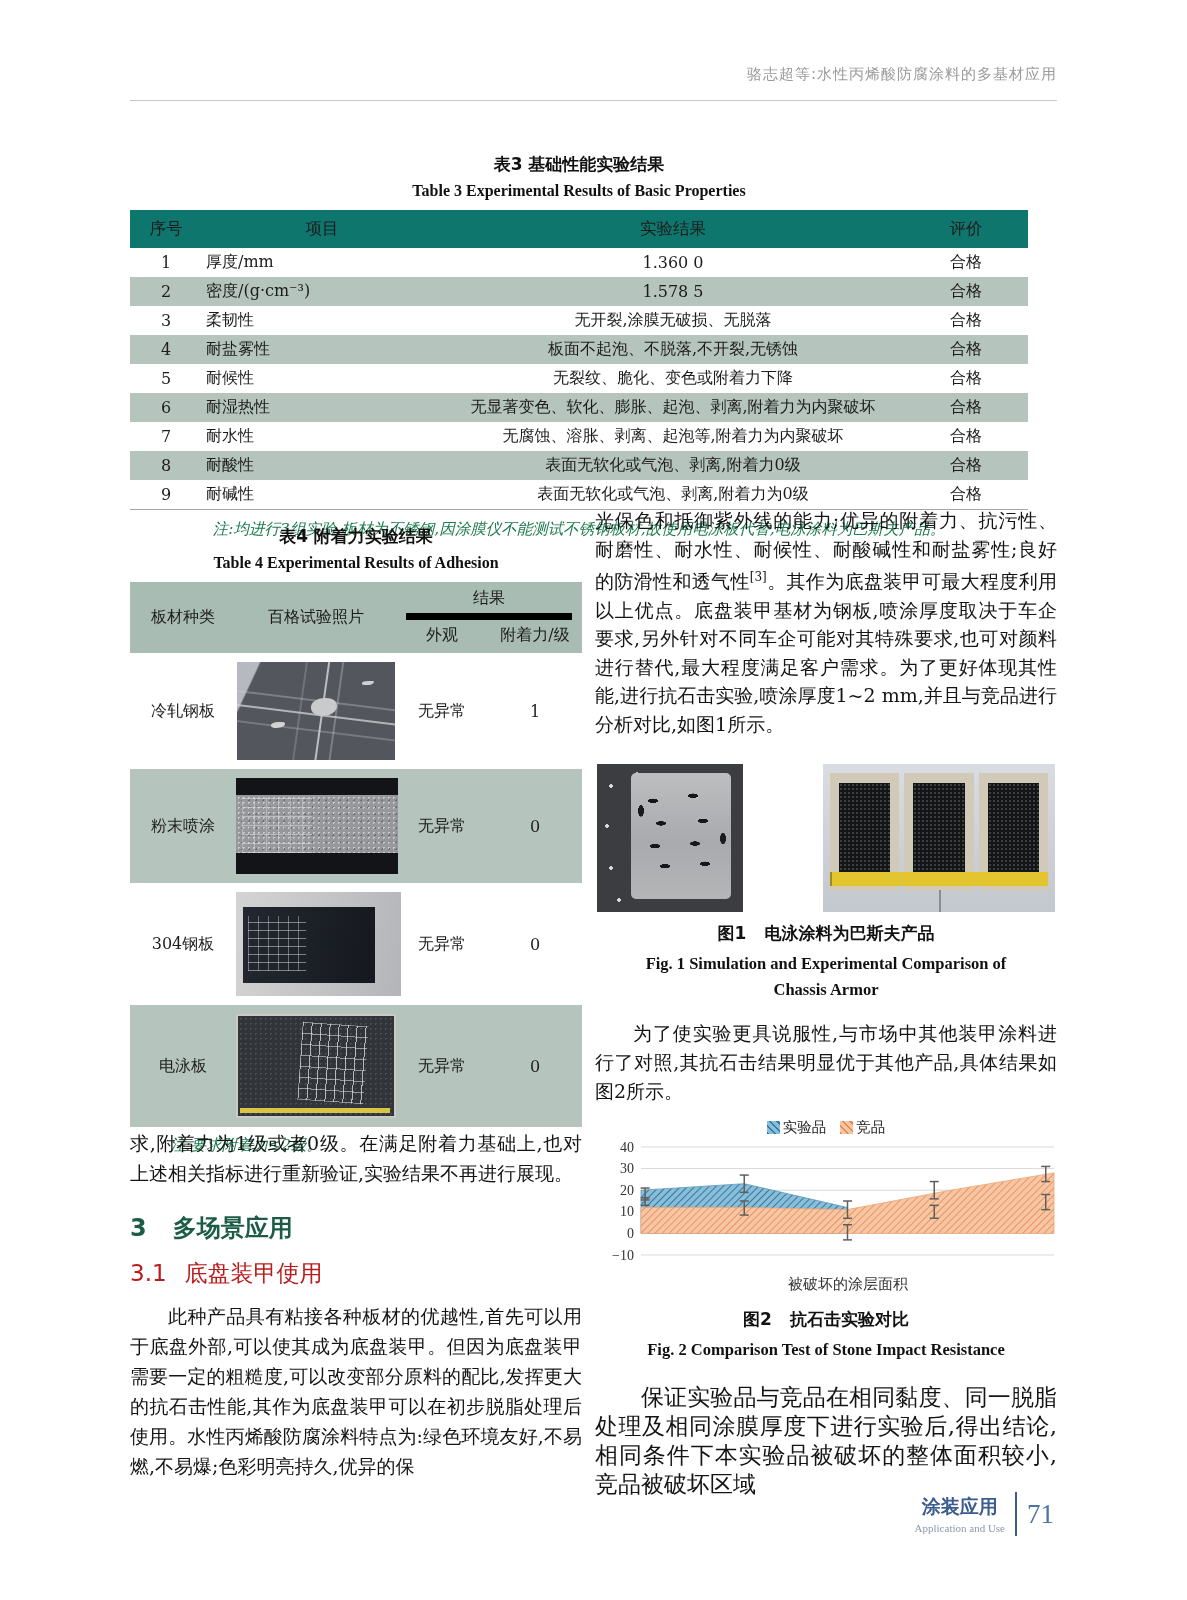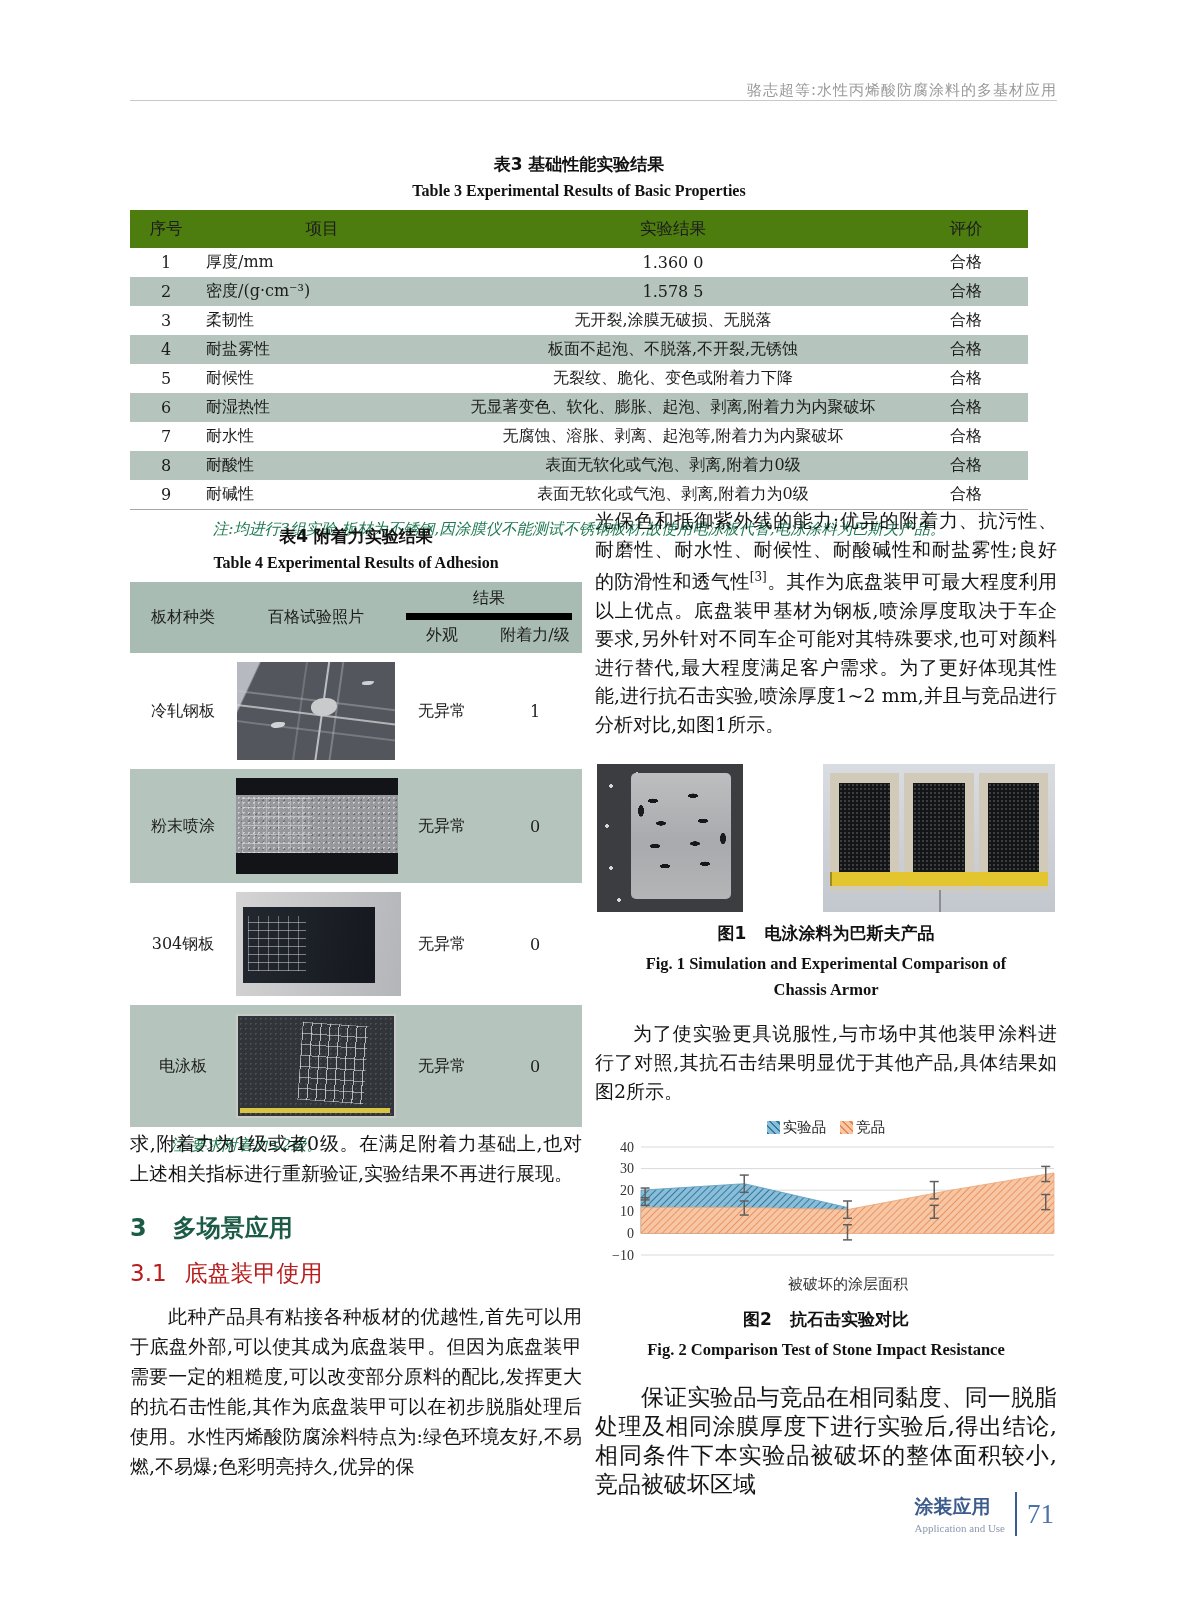--- a/index.html
+++ b/index.html
@@ -1,29 +1,29 @@
 <!DOCTYPE html>
 <html><head>
 <meta charset="utf-8">
 <style>
   * { margin:0; padding:0; box-sizing:border-box; }
   body { background:#ffffff; font-family:"DejaVu Serif", serif; }
   .page { position:relative; width:1187px; height:1600px; background:#fff; overflow:hidden; margin:0 auto; }
 
   
-  .run-head { position:absolute; top:81px; left:130px; width:927px; text-align:right;
+  .run-head { position:absolute; top:65px; left:130px; width:927px; text-align:right;
               font-family:"DejaVu Sans", sans-serif; font-size:15px; color:#9a9a9a; letter-spacing:1px;}
   .head-rule { position:absolute; top:100px; left:130px; width:927px; height:1px; background:#c9c9c9; }
 
   
   .t3-wrap { position:absolute; left:130px; top:128px; width:898px; }
   .tbl-title-zh { text-align:center; font-family:"DejaVu Sans", sans-serif; font-weight:bold; font-size:17px; color:#111;margin-top:25px; }
   .tbl-title-en { text-align:center; font-family:"Liberation Serif", serif; font-weight:bold; font-size:16px; color:#111; margin-top:6px; }
   table.t3 { border-collapse:collapse; width:898px; margin-top:10px; font-size:16px; color:#1c1c1c; }
-  table.t3 th { background:#4d7c0f; font-weight:normal; font-size:16.5px; height:38px; }
+  table.t3 th { background:#0f766e; font-weight:normal; font-size:16.5px; height:38px; }
   table.t3 td { height:29px; text-align:center; }
   table.t3 tr.alt td { background:#b5c5bd; }
   table.t3 td.item, table.t3 th.item { text-align:left; padding-left:4px; }
   table.t3 tbody tr:last-child td { border-bottom:1px solid #a7a7a7; }
   .t3-note { margin-top:9px; text-align:center; font-size:15.5px; font-style:italic; color:#1d7a4e; }
 
   
   .t4-wrap { position:absolute; left:130px; top:500px; width:452px; }
   .t4-head { display:grid; grid-template-columns:106px 160px 92px 94px; background:#a9bcb3; margin-top:10px; font-size:16px; color:#1c1c1c; }
   .t4-head .c-board { grid-row:1 / span 2; display:flex; align-items:center; justify-content:center; }
@@ -117,21 +117,21 @@
   .legend .item { display:flex; align-items:center; gap:3px; }
   .sw { width:13px; height:13px; display:inline-block; }
   .sw-blue { background:repeating-linear-gradient(45deg,#2c7aa6 0 2px, #8cbdd6 2px 5px); }
   .sw-orange { background:repeating-linear-gradient(45deg,#e8874f 0 2px, #f7c7a5 2px 5px); }
   .xlabel { text-align:center; padding-left:44px; font-size:15px; color:#333; margin-top:2px; }
 
   .rc-para3 { margin-top:20px; font-size:23px; line-height:29px; text-align:justify; color:#141414; }
 
   
   .footer { position:absolute; right:133px; top:1492px; display:flex; align-items:center; gap:10px; }
-  .foot-left { text-align:left; }
+  .foot-left { text-align:center; }
   .foot-zh { font-family:"DejaVu Sans", sans-serif; font-weight:bold; font-size:19px; color:#3d5c8e; }
   .foot-en { font-family:"Liberation Serif", serif; font-size:11px; color:#8b98ae; margin-top:2px; }
   .foot-bar { width:2px; height:44px; background:#3d5c8e; }
   .foot-num { font-family:"Liberation Serif", serif; font-size:27px; color:#4c73a6; }
 
   .tick { font-family:"Liberation Serif", serif; font-size:14px; fill:#333; }
 </style>
 </head>
 <body>
 

